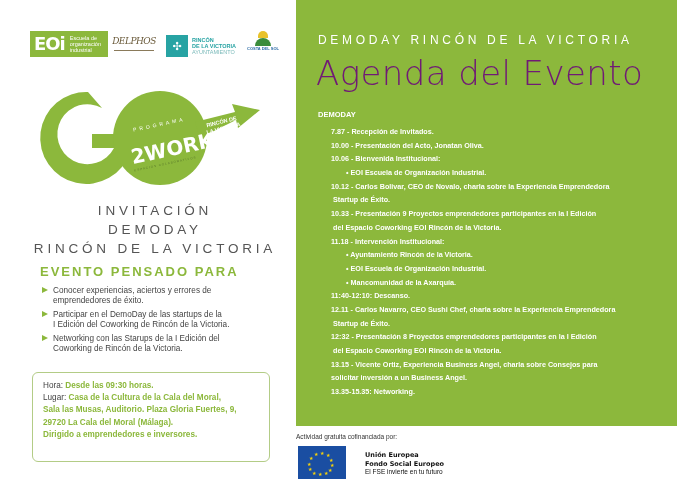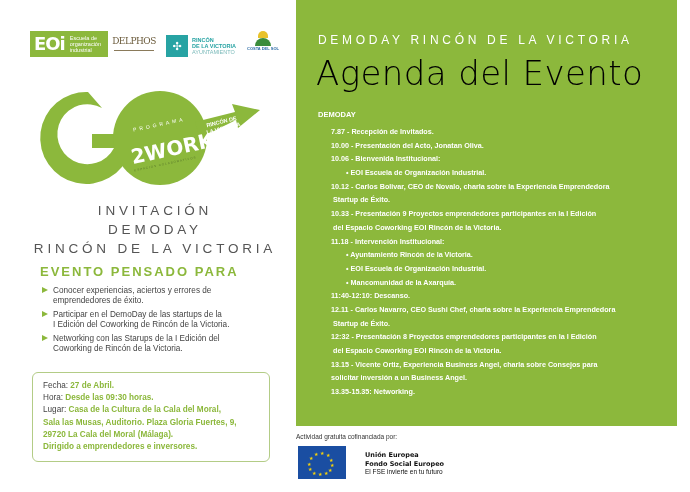--- a/index.html
+++ b/index.html
@@ -4,21 +4,21 @@
 <style>
   * { box-sizing: border-box; margin: 0; padding: 0; }
   html, body { width: 690px; height: 492px; background: #ffffff; overflow: hidden; }
   body { position: relative; font-family: "Liberation Sans", sans-serif; color: #333; }
 
   
   .logos { position: absolute; top: 31px; left: 30px; width: 262px; height: 30px; display: flex; }
   .eoi-logo { width: 78px; height: 26px; background: #8cb83c; display: flex; align-items: center; padding-left: 4px; }
   .eoi-mark { font-family: "DejaVu Sans", sans-serif; font-weight: bold; color: #fff; font-size: 18px; letter-spacing: -1px; line-height: 1; }
   .eoi-text { color: #fff; font-size: 5.5px; line-height: 6px; margin-left: 5px; }
-  .delphos-logo { margin-left: 6px; width: 40px; height: 20px; font-family: "DejaVu Serif", serif; font-size: 9px; color: #6a5a3a; display: flex; align-items: center; justify-content: center; border-bottom: 1px solid #8a7a5a; letter-spacing: -0.5px; }
+  .delphos-logo { margin-left: 6px; width: 40px; height: 20px; font-family: "DejaVu Serif", serif; font-size: 9px; color: #6a5a3a; display: flex; align-items: center; justify-content: center; border-bottom: 1px solid #8a7a5a; letter-spacing: -0.5px; font-style: italic; }
   .rincon-logo { margin-left: 12px; display: flex; align-items: center; }
   .rincon-badge { width: 22px; height: 22px; background: #27a3a3; display: flex; align-items: center; justify-content: center; color: #fff; font-size: 11px; }
   .rincon-text { margin-left: 4px; font-size: 5.5px; line-height: 6px; color: #27a3a3; font-weight: bold; }
   .rincon-text .sub { font-weight: normal; color: #7bbaba; }
   .costa-logo { margin-left: 12px; width: 30px; display: flex; flex-direction: column; align-items: center; }
   .costa-sun { width: 10px; height: 7px; background: #e8c22a; border-radius: 5px 5px 0 0; }
   .costa-wave { width: 16px; height: 8px; background: #3a8c3a; border-radius: 8px 8px 0 0; }
   .costa-text { font-size: 4px; color: #2a6aa5; font-weight: bold; white-space: nowrap; }
 
   .go-graphic { position: absolute; top: 82px; left: 30px; width: 230px; height: 112px; }
@@ -34,21 +34,21 @@
   .bullets li .arrow { position: absolute; left: 0; top: 1px; width: 0; height: 0; border-top: 3.5px solid transparent; border-bottom: 3.5px solid transparent; border-left: 6px solid #8cb83c; }
 
   .info-box { position: absolute; top: 372px; left: 32px; width: 238px; height: 90px; border: 1.2px solid #b3cc86; border-radius: 6px; padding: 7px 10px; }
   .info-row { font-size: 8.2px; line-height: 12.2px; color: #444; }
   .info-row .v { color: #8cb83c; font-weight: bold; }
   .info-row.green { color: #8cb83c; font-weight: bold; }
 
   
   .panel { position: absolute; top: 0; left: 296px; width: 381px; height: 426px; background: #8cb83c; }
   .panel-sub { position: absolute; top: 33px; left: 22px; color: #fff; font-size: 12px; letter-spacing: 3.7px; }
-  .panel-title { position: absolute; top: 53px; left: 20px; color: #000000; font-size: 34px; font-weight: normal; letter-spacing: 0.4px; font-family: "DejaVu Sans", sans-serif; font-weight: 300; }
+  .panel-title { position: absolute; top: 53px; left: 20px; color: #701a75; font-size: 34px; font-weight: normal; letter-spacing: 0.4px; font-family: "DejaVu Sans", sans-serif; font-weight: 300; }
   .agenda-head { position: absolute; top: 110px; left: 22px; color: #fff; font-size: 7.5px; font-weight: bold; }
   .agenda { position: absolute; top: 125px; left: 0; width: 381px; list-style: none; }
   .agenda li { color: #fff; font-size: 7.2px; font-weight: bold; height: 13.7px; line-height: 13.7px; white-space: nowrap; }
   .agenda li.i0 { padding-left: 35px; }
   .agenda li.i1 { padding-left: 50px; }
   .agenda li.i2 { padding-left: 37px; }
   .agenda li.i3 { padding-left: 35px; }
 
   
   .cofin { position: absolute; top: 433px; left: 296px; font-size: 6.5px; color: #333; }
@@ -117,24 +117,20 @@
   </li>
   <li>
     <span class="arrow"></span>
     <div>Networking con las Starups de la I Edición del</div>
     <div>Coworking de Rincón de la Victoria.</div>
   </li>
 </ul>
 
 <div class="info-box">
   <div class="info-row">
-    <span>Fecha:</span>
-    <span class="v">27 de Abril.</span>
-  </div>
-  <div class="info-row">
     <span>Hora:</span>
     <span class="v">Desde las 09:30 horas.</span>
   </div>
   <div class="info-row">
     <span>Lugar:</span>
     <span class="v">Casa de la Cultura de la Cala del Moral,</span>
   </div>
   <div class="info-row green">Sala las Musas, Auditorio. Plaza Gloria Fuertes, 9,</div>
   <div class="info-row green">29720 La Cala del Moral (Málaga).</div>
   <div class="info-row green">Dirigido a emprendedores e inversores.</div>

